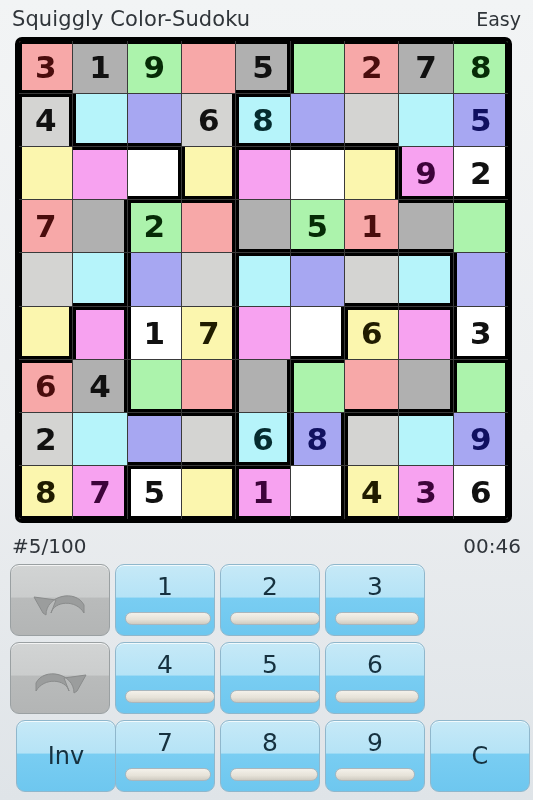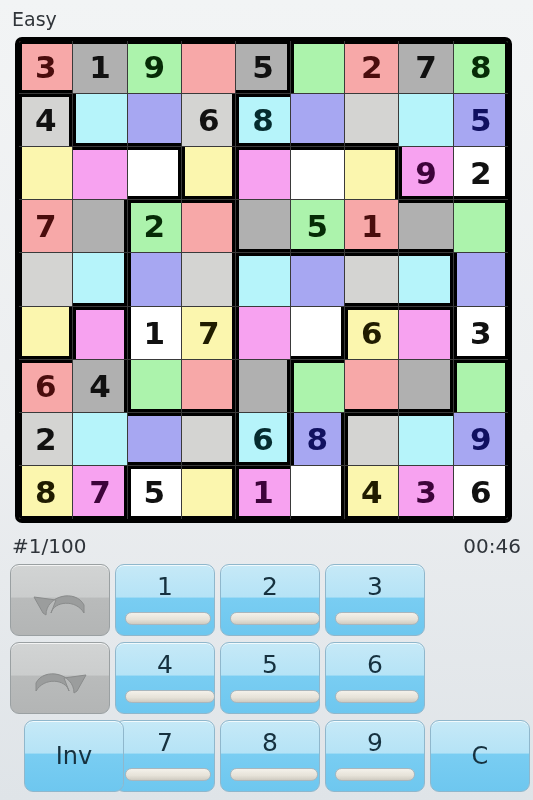--- a/index.html
+++ b/index.html
@@ -87,20 +87,21 @@
     border:1px solid #a9b6bd;box-sizing:border-box;
   }
   .undo-ico{width:56px;height:34px;display:block;}
 </style>
 </head>
 <body>
 
 <div class="app">
 
   <div class="header">
+    <div class="title">Squiggly Color-Sudoku</div>
     <div class="difficulty">Easy</div>
   </div>
 
   <div class="board-wrap">
     <div class="board" id="board">
         <div class="cell rb-t rb-b rb-l" style="left: 0px; top: 0px; width: 54.3333px; height: 53.1111px; background: rgb(247, 168, 168); color: rgb(74, 13, 13);">3</div>
         <div class="cell rb-t" style="left: 54.3333px; top: 0px; width: 54.3333px; height: 53.1111px; background: rgb(176, 176, 176); color: rgb(17, 17, 17);">1</div>
         <div class="cell rb-t" style="left: 108.667px; top: 0px; width: 54.3333px; height: 53.1111px; background: rgb(172, 243, 172); color: rgb(6, 43, 6);">9</div>
         <div class="cell rb-t" style="left: 163px; top: 0px; width: 54.3333px; height: 53.1111px; background: rgb(247, 168, 168); color: rgb(74, 13, 13);"></div>
         <div class="cell rb-t rb-b rb-r" style="left: 217.333px; top: 0px; width: 54.3333px; height: 53.1111px; background: rgb(176, 176, 176); color: rgb(17, 17, 17);">5</div>
@@ -177,21 +178,21 @@
         <div class="cell lastrow rb-t rb-b rb-r" style="left: 163px; top: 424.889px; width: 54.3333px; height: 53.1111px; background: rgb(251, 246, 174); color: rgb(32, 28, 0);"></div>
         <div class="cell lastrow rb-t rb-b rb-l" style="left: 217.333px; top: 424.889px; width: 54.3333px; height: 53.1111px; background: rgb(247, 162, 240); color: rgb(61, 4, 58);">1</div>
         <div class="cell lastrow rb-b rb-r" style="left: 271.667px; top: 424.889px; width: 54.3333px; height: 53.1111px; background: rgb(255, 255, 255); color: rgb(17, 17, 17);"></div>
         <div class="cell lastrow rb-b rb-l" style="left: 326px; top: 424.889px; width: 54.3333px; height: 53.1111px; background: rgb(251, 246, 174); color: rgb(32, 28, 0);">4</div>
         <div class="cell lastrow rb-b" style="left: 380.333px; top: 424.889px; width: 54.3333px; height: 53.1111px; background: rgb(247, 162, 240); color: rgb(61, 4, 58);">3</div>
         <div class="cell lastcol lastrow rb-b rb-r" style="left: 434.667px; top: 424.889px; width: 54.3333px; height: 53.1111px; background: rgb(255, 255, 255); color: rgb(17, 17, 17);">6</div>
       </div>
   </div>
 
   <div class="status">
-    <span>#1/100</span>
+    <span>#5/100</span>
     <span>00:46</span>
   </div>
 
   <div class="keypad" id="keypad">
       <div class="kbtn disabled" style="left: 10px; top: 3px; width: 100px; height: 72px;">
         <svg class="undo-ico" viewBox="0 0 56 34">
           <path d="M14 32 C14 12, 44 6, 52 22 L52 30 C44 16, 22 18, 19 30 L24 17 L2 14 L11 30 Z" fill="#9b9d9d" stroke="#8a8c8c" stroke-width="1"></path>
         </svg>
       </div>
       <div class="kbtn disabled" style="left: 10px; top: 81px; width: 100px; height: 72px;">
@@ -228,21 +229,21 @@
         <div class="kbar" style="width: 88%;"></div>
       </div>
       <div class="kbtn" style="left: 220px; top: 159px; width: 100px; height: 72px;">
         <div class="klabel">8</div>
         <div class="kbar" style="width: 90%;"></div>
       </div>
       <div class="kbtn" style="left: 325px; top: 159px; width: 100px; height: 72px;">
         <div class="klabel">9</div>
         <div class="kbar" style="width: 82%;"></div>
       </div>
-      <div class="kbtn word" style="left: 24px; top: 159px; width: 100px; height: 72px;">
+      <div class="kbtn word" style="left: 16px; top: 159px; width: 100px; height: 72px;">
         <div class="kword">Inv</div>
       </div>
       <div class="kbtn word" style="left: 430px; top: 159px; width: 100px; height: 72px;">
         <div class="kword">C</div>
       </div>
     </div>
 
 </div>
 
 </body></html>

